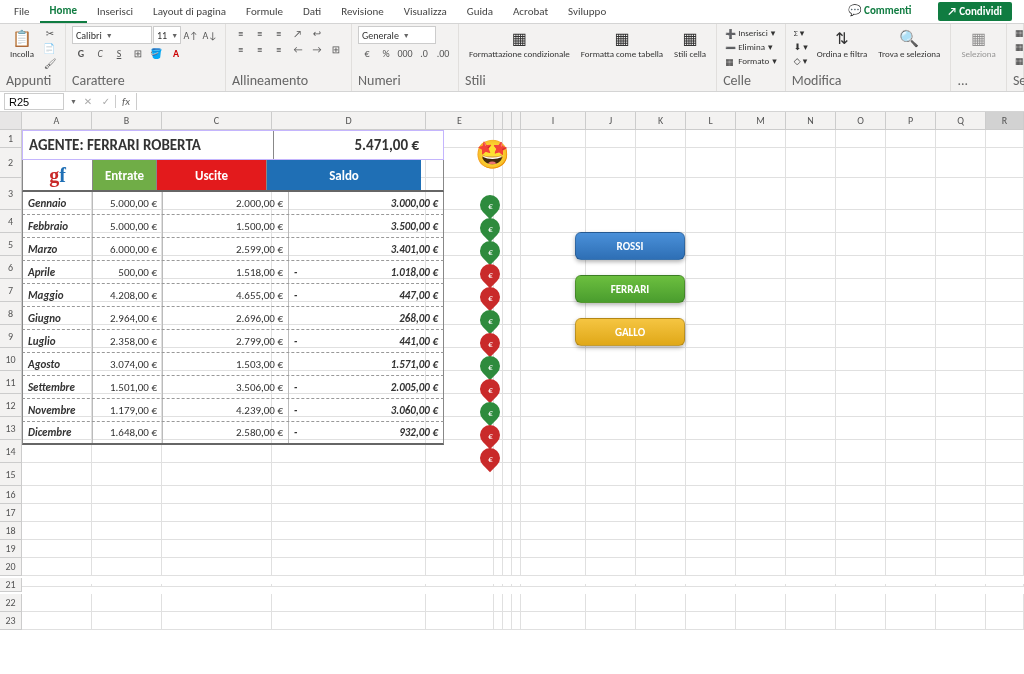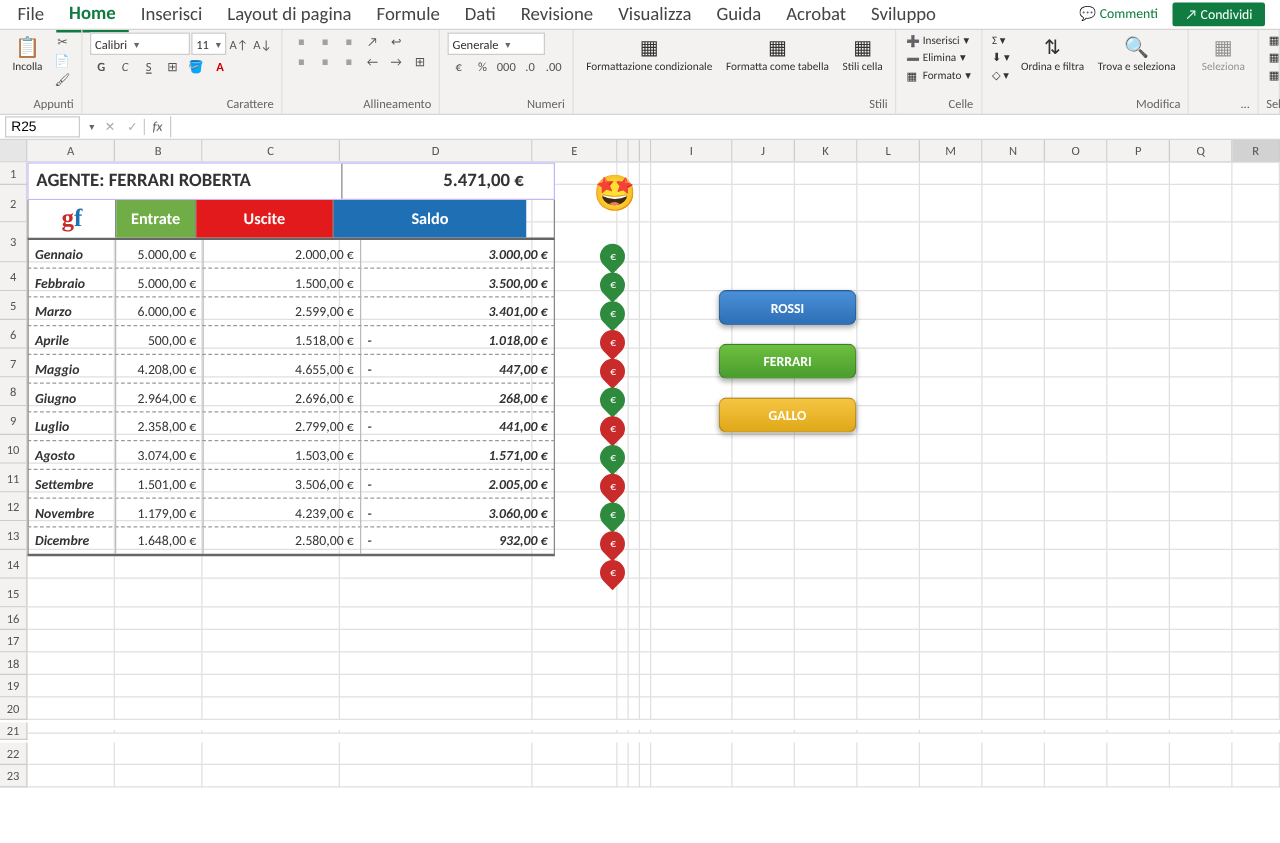--- a/index.html
+++ b/index.html
@@ -1,31 +1,31 @@
 <!DOCTYPE html>
 <html><head>
 <meta charset="utf-8">
 <style>
 * { box-sizing: border-box; margin: 0; padding: 0; }
 body { font-family: "Segoe UI", Calibri, sans-serif; font-size: 11px; background: #fff; color: #333; overflow: hidden; width: 1024px; height: 674px; }
 
 
 .ribbon-tabs { display: flex; align-items: center; background: #fff; border-bottom: 1px solid #d4d4d4; height: 24px; padding: 0 4px; }
-.ribbon-tab { padding: 4px 10px; font-size: 15px; cursor: pointer; color: #444; }
+.ribbon-tab { padding: 4px 10px; font-size: 11px; cursor: pointer; color: #444; }
 .ribbon-tab.active { border-bottom: 2px solid #107c41; color: #107c41; font-weight: 600; }
 .ribbon-tab.file { color: #444; }
-.ribbon-right { margin-left: auto; display: flex; gap: 8px; padding-right: 8px; }
+.ribbon-right { margin-left: auto; display: flex; gap: 22px; padding-right: 8px; font-weight: bold; }
 .ribbon-right-btn { font-size: 11px; color: #107c41; cursor: pointer; padding: 2px 4px; }
 .ribbon-right-btn.share { background: #107c41; color: #fff; padding: 3px 10px; border-radius: 2px; }
 
 
 .ribbon { display: flex; background: #f3f2f1; border-bottom: 1px solid #d4d4d4; height: 68px; font-size: 10px; }
 .ribbon-group { display: flex; flex-direction: column; justify-content: space-between; padding: 2px 6px; border-right: 1px solid #e1dfdd; min-width: 0; }
 .ribbon-group-body { display: flex; align-items: flex-start; gap: 3px; flex: 1; }
-.ribbon-group-label { text-align: right; font-size: 10px; color: #666; padding-top: 1px; white-space: nowrap; }
+.ribbon-group-label { text-align: left; font-size: 14px; color: #666; padding-top: 1px; white-space: nowrap; }
 .big-btn { display: flex; flex-direction: column; align-items: center; justify-content: center; gap: 1px; padding: 2px 4px; cursor: pointer; min-width: 32px; }
 .big-btn-icon { width: 20px; height: 20px; display: flex; align-items: center; justify-content: center; font-size: 16px; }
 .big-btn-label { font-size: 9px; text-align: center; line-height: 1.1; white-space: nowrap; }
 .small-btn { width: 18px; height: 14px; display: inline-flex; align-items: center; justify-content: center; font-size: 10px; cursor: pointer; color: #555; }
 .btn-col { display: flex; flex-direction: column; gap: 1px; }
 .btn-row { display: flex; gap: 1px; align-items: center; }
 .select-box { border: 1px solid #ccc; background: #fff; font-size: 10px; padding: 1px 3px; height: 18px; display: inline-flex; align-items: center; cursor: pointer; }
 .select-box .arrow { margin-left: 4px; font-size: 7px; color: #666; }
 .editing-item { font-size: 9px; color: #333; white-space: nowrap; padding: 1px 2px; cursor: pointer; display: flex; align-items: center; gap: 3px; }
 .edit-icon { width: 10px; height: 10px; display: inline-block; }

